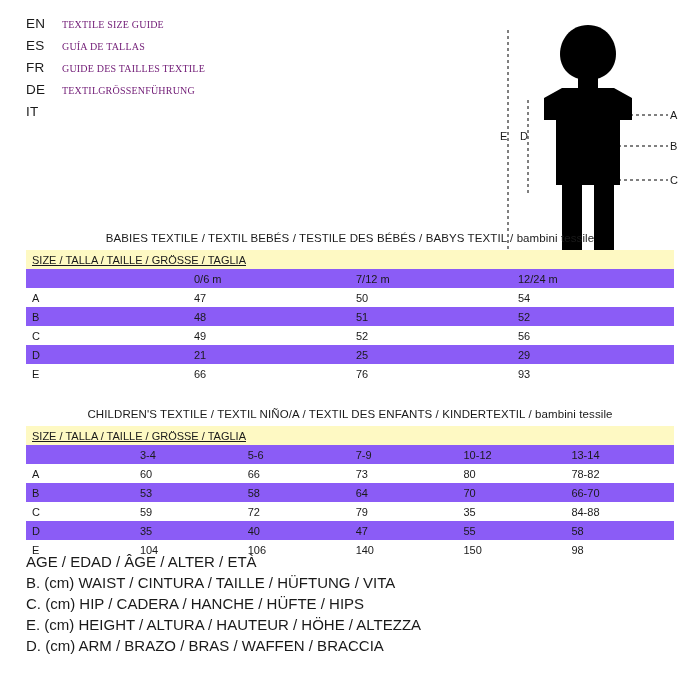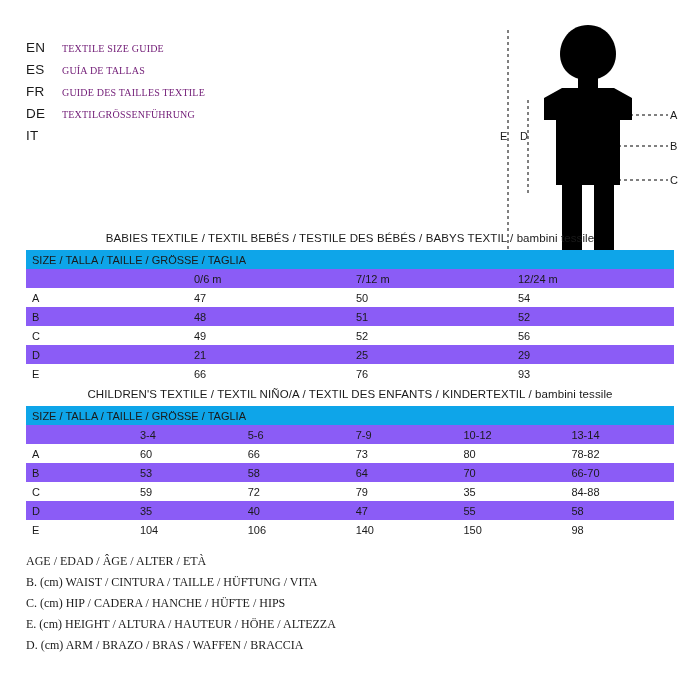--- a/index.html
+++ b/index.html
@@ -17,21 +17,21 @@
   }
   .page {
     position: absolute;
     inset: 0;
   }
 
   
   .title-block {
     position: absolute;
     left: 26px;
-    top: 40px;
+    top: 16px;
     width: 470px;
   }
   .title-row {
     display: flex;
     align-items: baseline;
     height: 22px;
   }
   .title-lang {
     width: 36px;
     font-size: 13.5px;
@@ -75,41 +75,41 @@
     table-layout: fixed;
   }
   table.size-table td {
     font-size: 11px;
     color: #1a1a1a;
     padding: 2px 0 2px 6px;
     height: 15px;
     vertical-align: middle;
   }
   .row-head td {
-    background: #0ea5e9;
+    background: #fef9c3;
     font-size: 11px;
     height: 16px;
+    text-decoration: underline;
   }
   .row-shade td { background: #8b5cf6; }
   .row-plain td { background: #ffffff; }
   .col-label { width: 52px; }
 
   
   .legend {
     position: absolute;
     left: 26px;
     top: 551px;
     width: 600px;
   }
   .legend-line {
-    font-size: 12px;
+    font-size: 15px;
     line-height: 21px;
     color: #1a1a1a;
     white-space: nowrap;
-    font-family: Liberation Serif, serif;
   }
 </style>
 </head>
 <body>
 
 <div class="page">
 
   <div class="title-block">
     <div class="title-row">
       <span class="title-lang">EN</span>
@@ -204,21 +204,21 @@
         <tr class="row-plain">
           <td class="col-label">E</td>
           <td>66</td>
           <td>76</td>
           <td>93</td>
         </tr>
       </tbody>
     </table>
   </div>
 
-  <div class="section" style="top:388px;">
+  <div class="section" style="top:408px;">
     <div class="section-heading">CHILDREN'S TEXTILE / TEXTIL NIÑO/A / TEXTIL DES ENFANTS / KINDERTEXTIL / bambini tessile</div>
     <table class="size-table">
       <tbody>
         <tr class="row-head">
           <td class="col-label" colspan="6">SIZE / TALLA / TAILLE / GRÖSSE / TAGLIA</td>
         </tr>
         <tr class="row-shade">
           <td class="col-label"></td>
           <td>3-4</td>
           <td>5-6</td>

